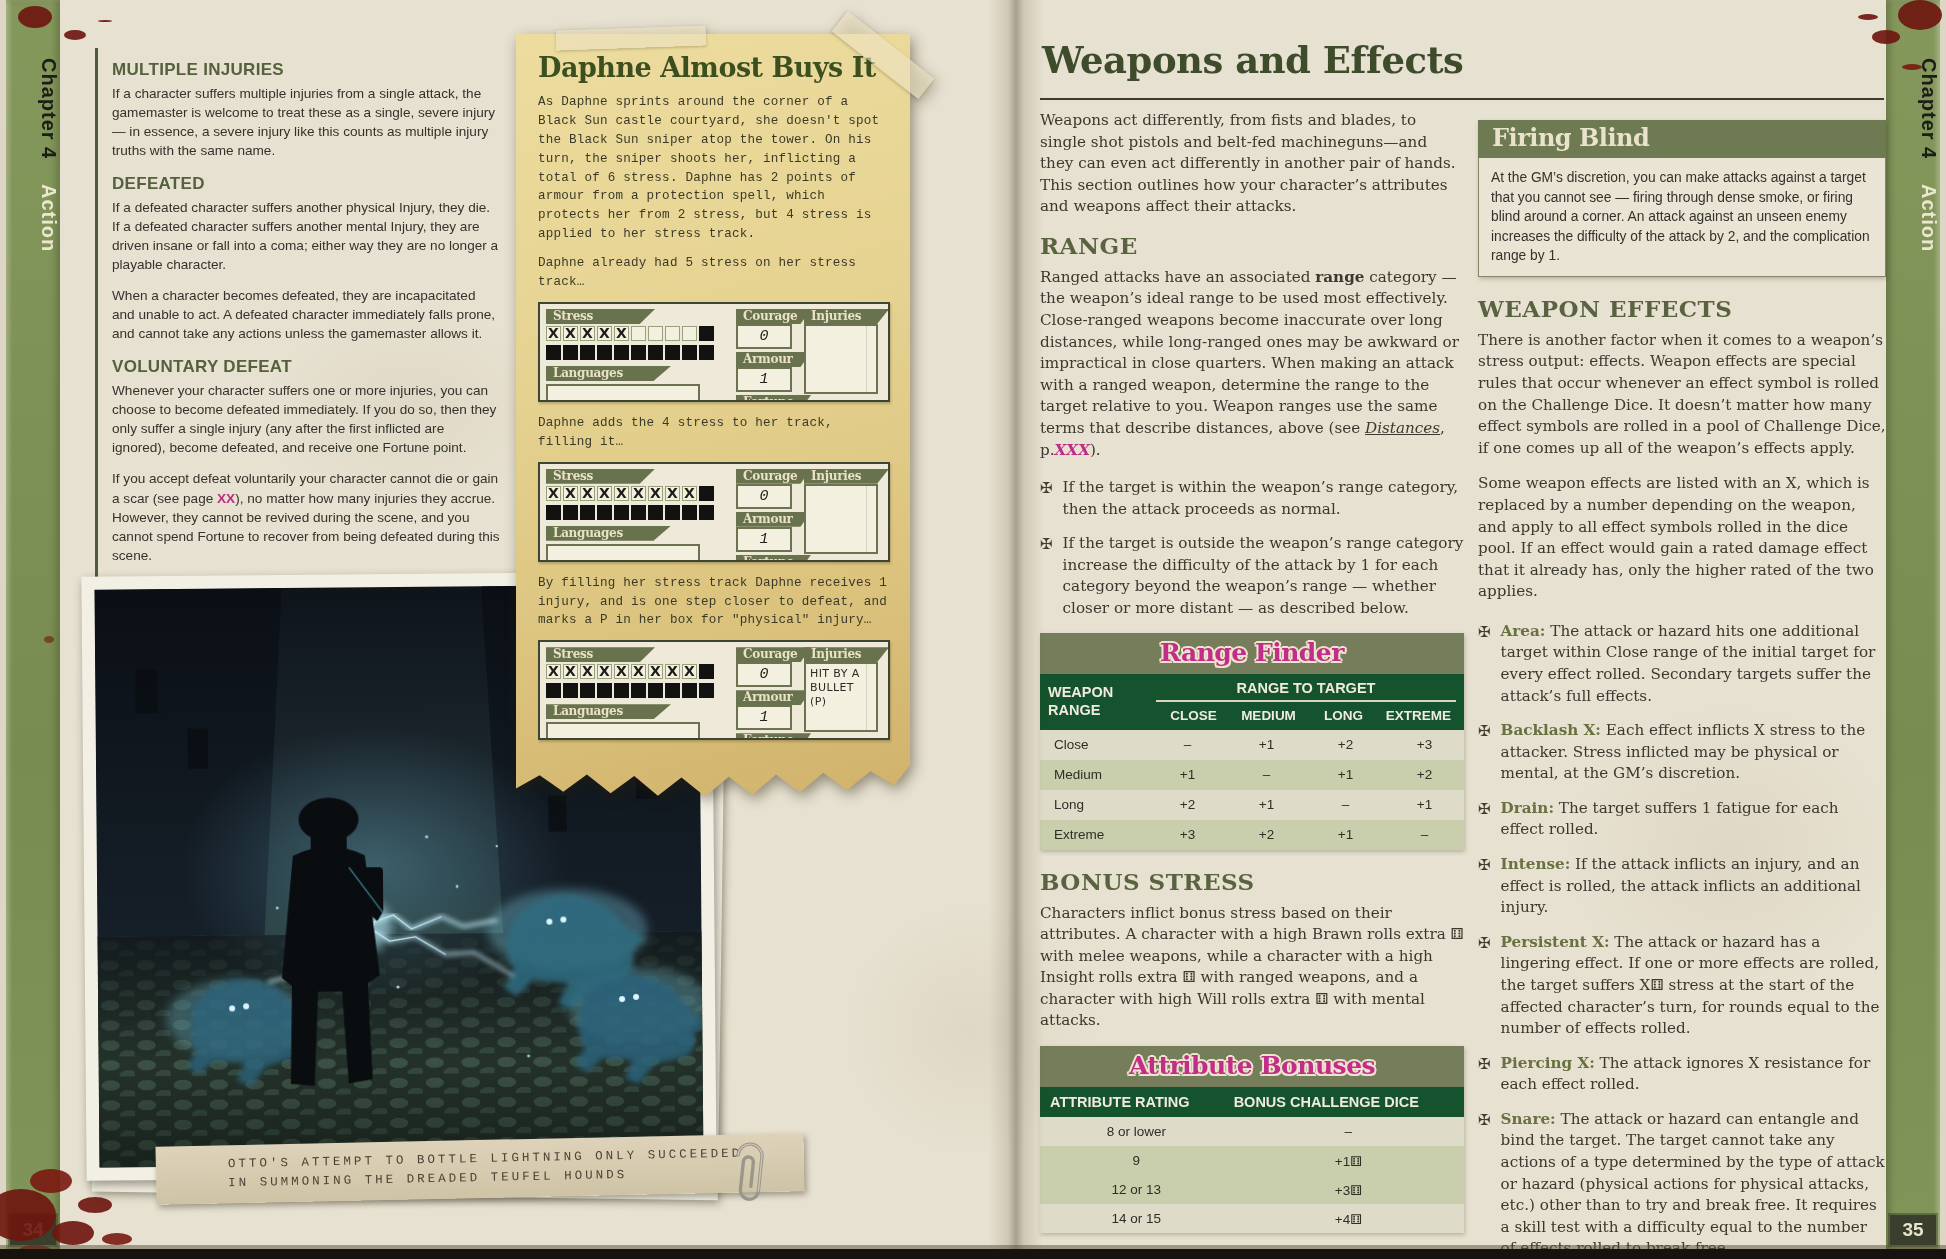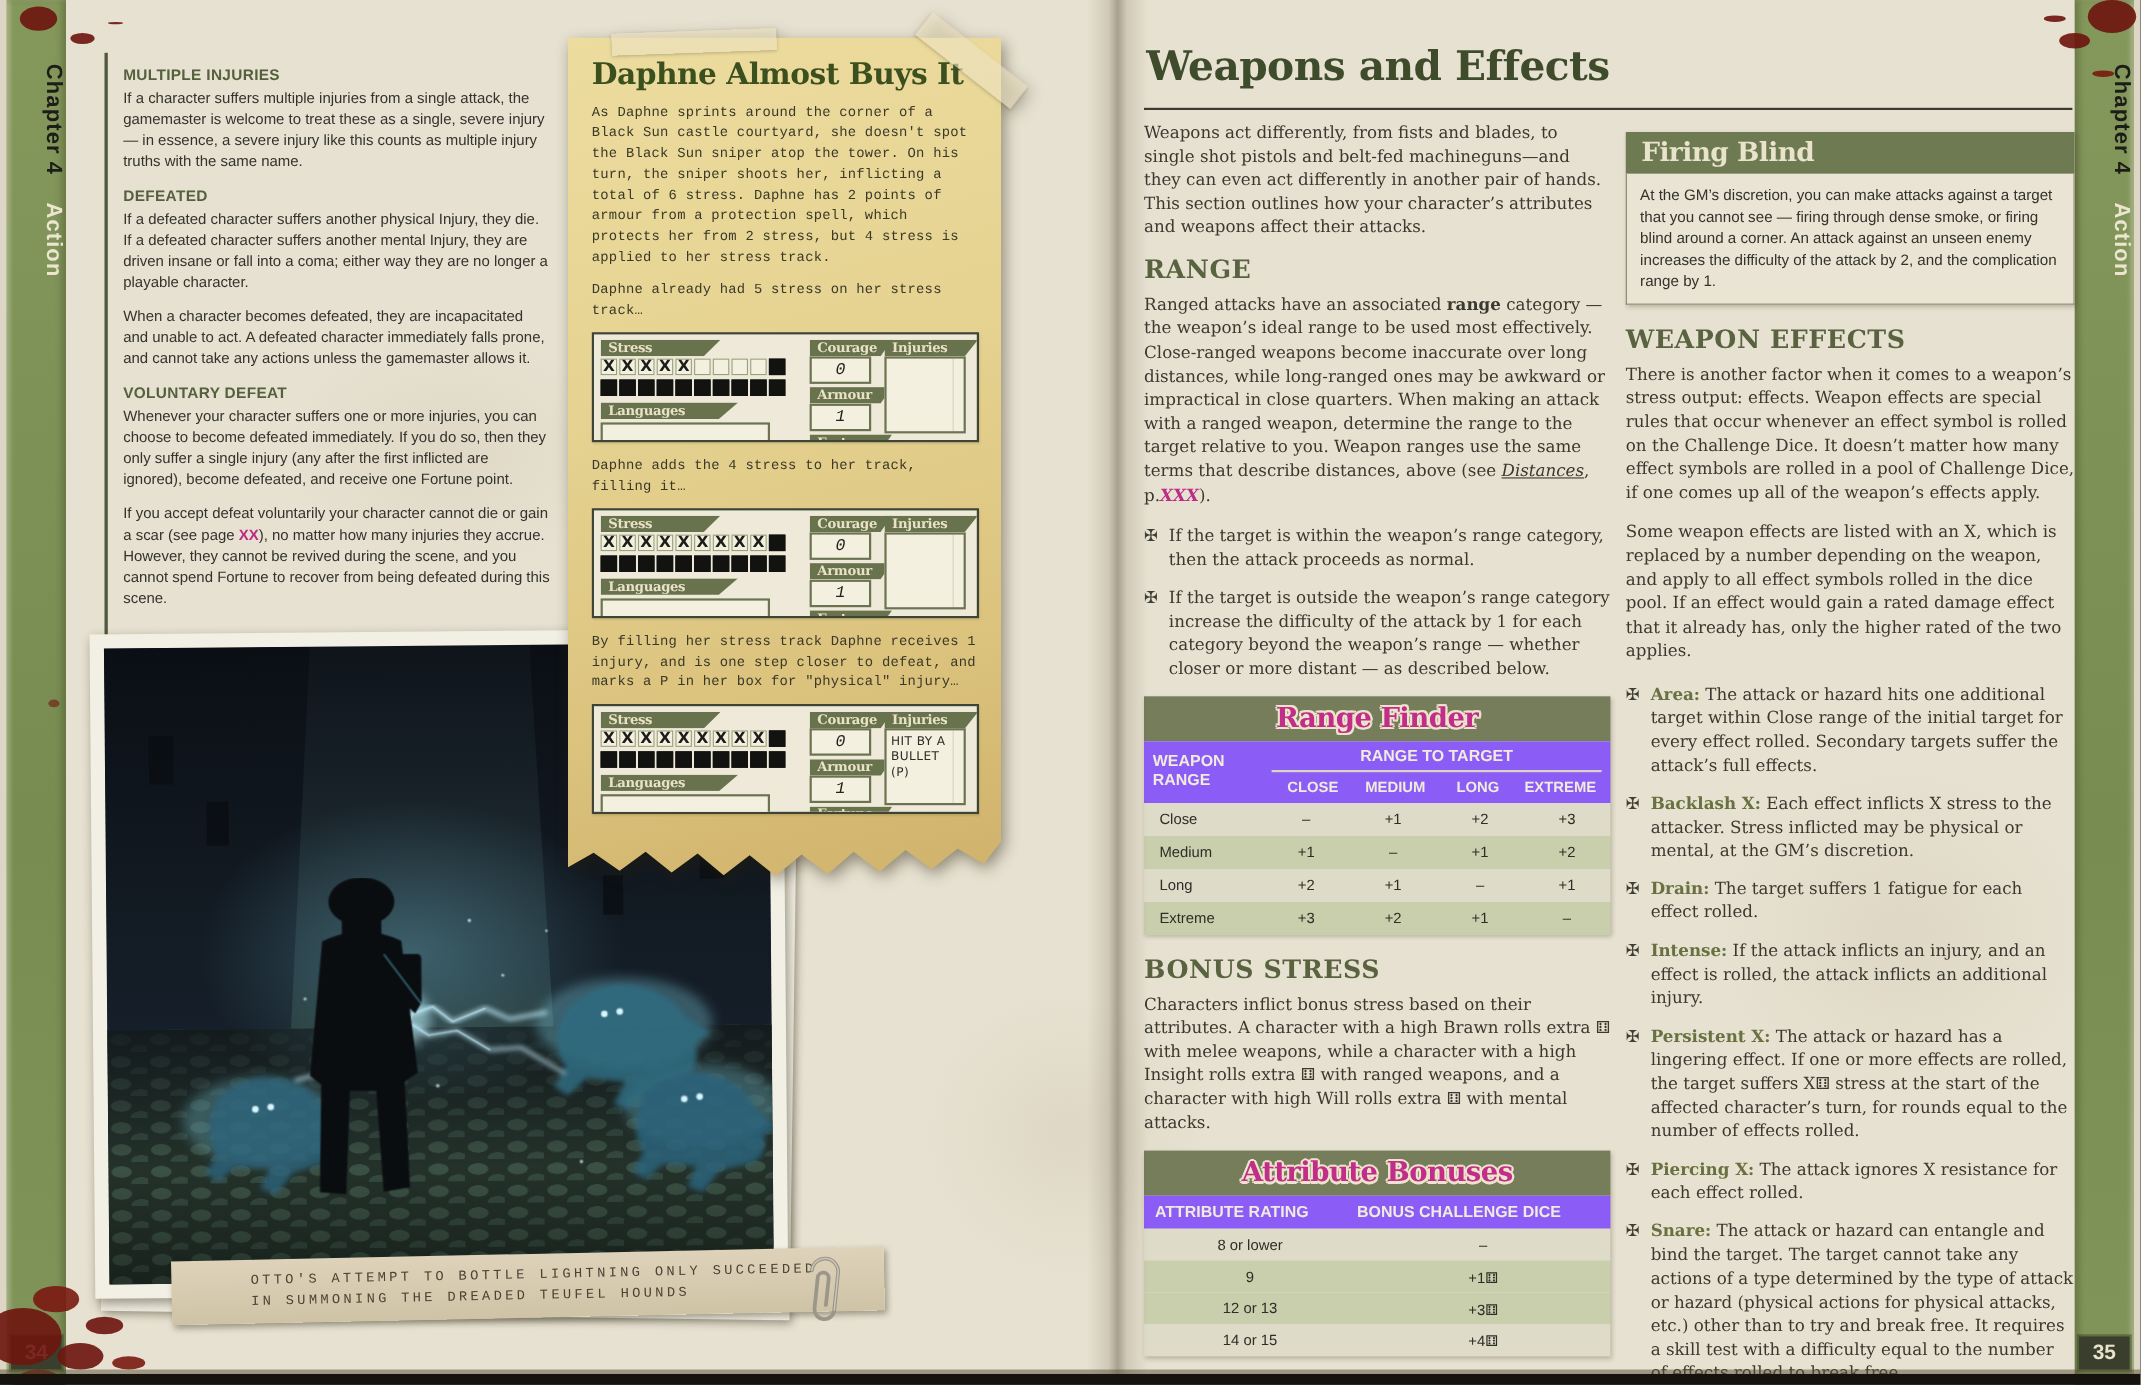--- a/index.html
+++ b/index.html
@@ -26,21 +26,21 @@
   
   .splat{position:absolute;background:#6e150e;border-radius:50%;opacity:.9;}
 
   
   .bl{font-family:"DejaVu Serif",serif;font-weight:700;letter-spacing:-.5px;}
 
   
   .dg-box{position:absolute;left:95px;top:48px;width:412px;}
   .dg-title{background:#6e7a52;color:#e9e3cc;font-size:27px;padding:4px 14px 7px;box-shadow:1px 2px 3px rgba(50,50,30,.3);}
   .dg-body{border-left:3px solid #51593e;padding:10px 6px 12px 14px;}
-  .dg-h{font-size:14px;font-weight:700;color:#55603c;margin:14px 0 4px;letter-spacing:.3px;}
+  .dg-h{font-size:17px;font-weight:700;color:#55603c;margin:14px 0 4px;letter-spacing:.3px;}
   .dg-h:first-child{margin-top:2px;}
   .dg-p{font-size:13.6px;line-height:1.4;color:#33332c;margin:0 0 12px;}
   .page-ref{color:#bd2c86;font-weight:700;text-align:right;}
 
   
   .note-wrap{position:absolute;left:516px;top:34px;width:394px;height:786px;z-index:5;
     filter:drop-shadow(3px 5px 7px rgba(40,30,10,.45));}
   .note{position:absolute;inset:0;padding:16px 22px;box-sizing:border-box;
     background:linear-gradient(165deg,#ecdc9e 0%,#e6d392 38%,#dcc47f 70%,#cfb069 100%);
     clip-path:polygon(0 0,100% 0,100% 93%,96% 95.6%,90% 93.8%,84% 96.2%,78% 94%,72% 96.5%,66% 94.2%,60% 96.8%,54% 94.5%,48% 97%,42% 94.6%,36% 96.9%,30% 94.4%,24% 96.6%,18% 94.2%,12% 96.4%,6% 94.3%,0 96%);}
@@ -115,21 +115,21 @@
   .btxt{font-family:"DejaVu Serif",serif;font-size:15.2px;line-height:1.42;color:#3a392f;}
   .eff-name{font-weight:700;color:#68713f;}
   em.dist{font-style:italic;text-decoration:underline;}
   .b{font-weight:700;}
 
   
   .gtable{width:100%;margin:6px 0 18px;box-shadow:1px 2px 4px rgba(50,45,20,.25);}
   .t-title{background:#757d5a;text-align:center;padding:5px 0 7px;}
   .t-title span{font-size:25px;color:#c12d88;
     text-shadow:-2px 0 #ece4cc,2px 0 #ece4cc,0 -2px #ece4cc,0 2px #ece4cc,-1.5px -1.5px #ece4cc,1.5px -1.5px #ece4cc,-1.5px 1.5px #ece4cc,1.5px 1.5px #ece4cc;}
-  .t-black{background:#8b5cf6;color:#f0ebdd;font-weight:700;}
+  .t-black{background:#14532d;color:#f0ebdd;font-weight:700;}
   .rf-head{display:grid;grid-template-columns:108px 1fr 1fr 1fr 1fr;padding:6px 8px 7px;gap:2px 0;align-items:center;}
   .rf-wr{grid-row:1/3;font-size:14.5px;line-height:1.25;}
   .rf-rtt{grid-column:2/6;text-align:center;font-size:14.5px;border-bottom:2px solid #d9d3c1;padding-bottom:4px;}
   .rf-ch{text-align:center;font-size:13.5px;padding-top:4px;}
   .rf-row{display:grid;grid-template-columns:108px 1fr 1fr 1fr 1fr;align-items:center;height:30px;}
   .rf-lab{padding-left:14px;font-size:13.5px;color:#2e2e27;}
   .rf-val{text-align:center;font-size:13.5px;color:#2e2e27;}
   .lt{background:#dedbc8;}
   .sage{background:#c9cfad;}
   .ab-head{display:grid;grid-template-columns:1fr 1.2fr;padding:7px 10px;}

